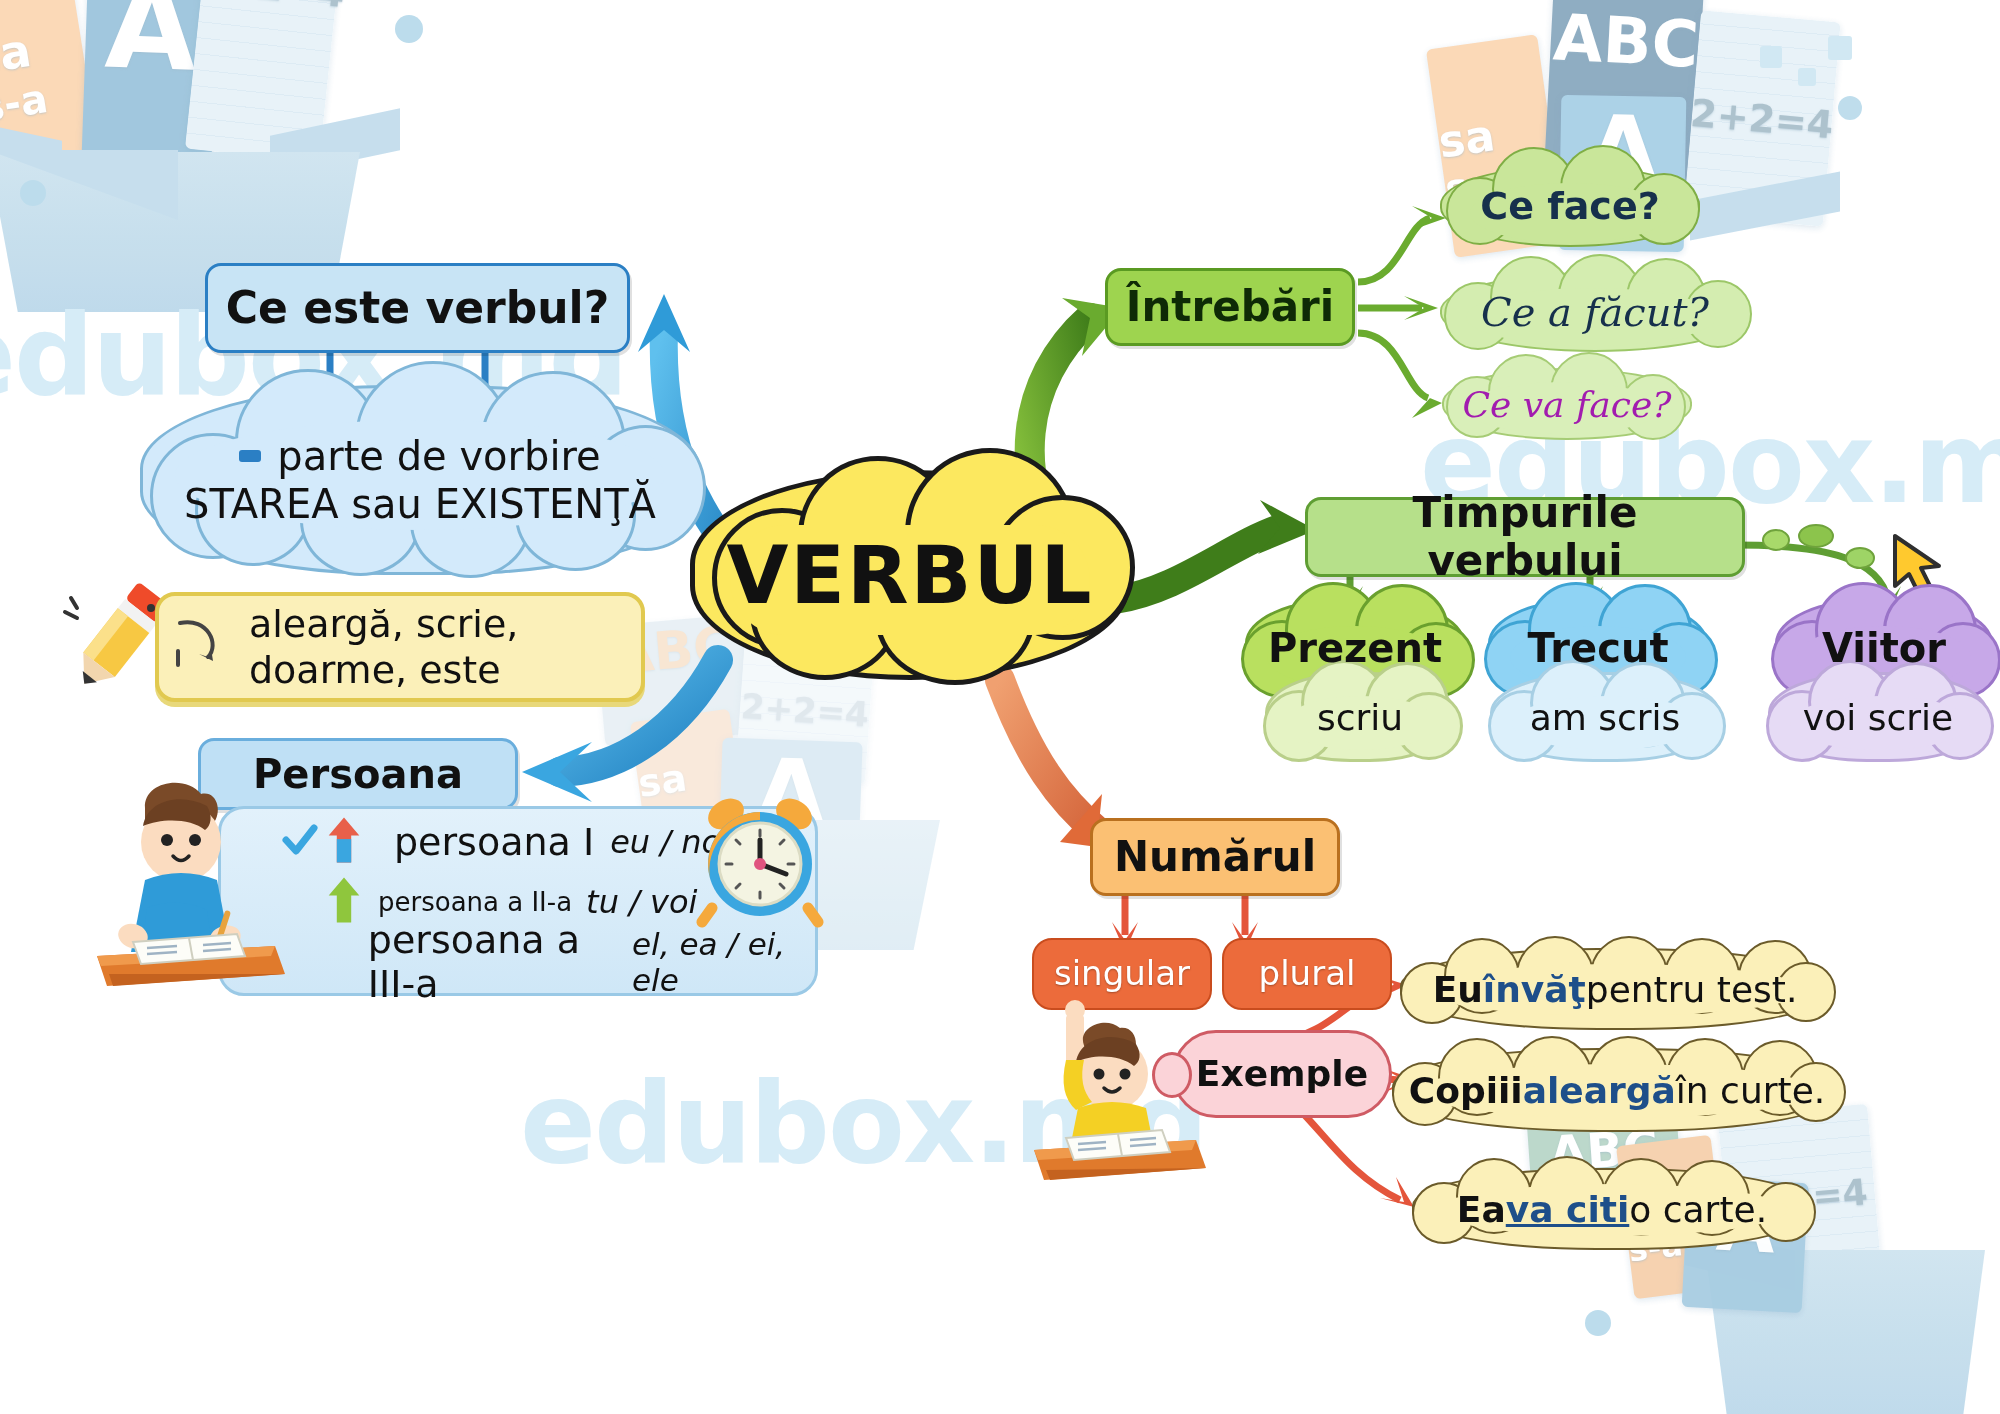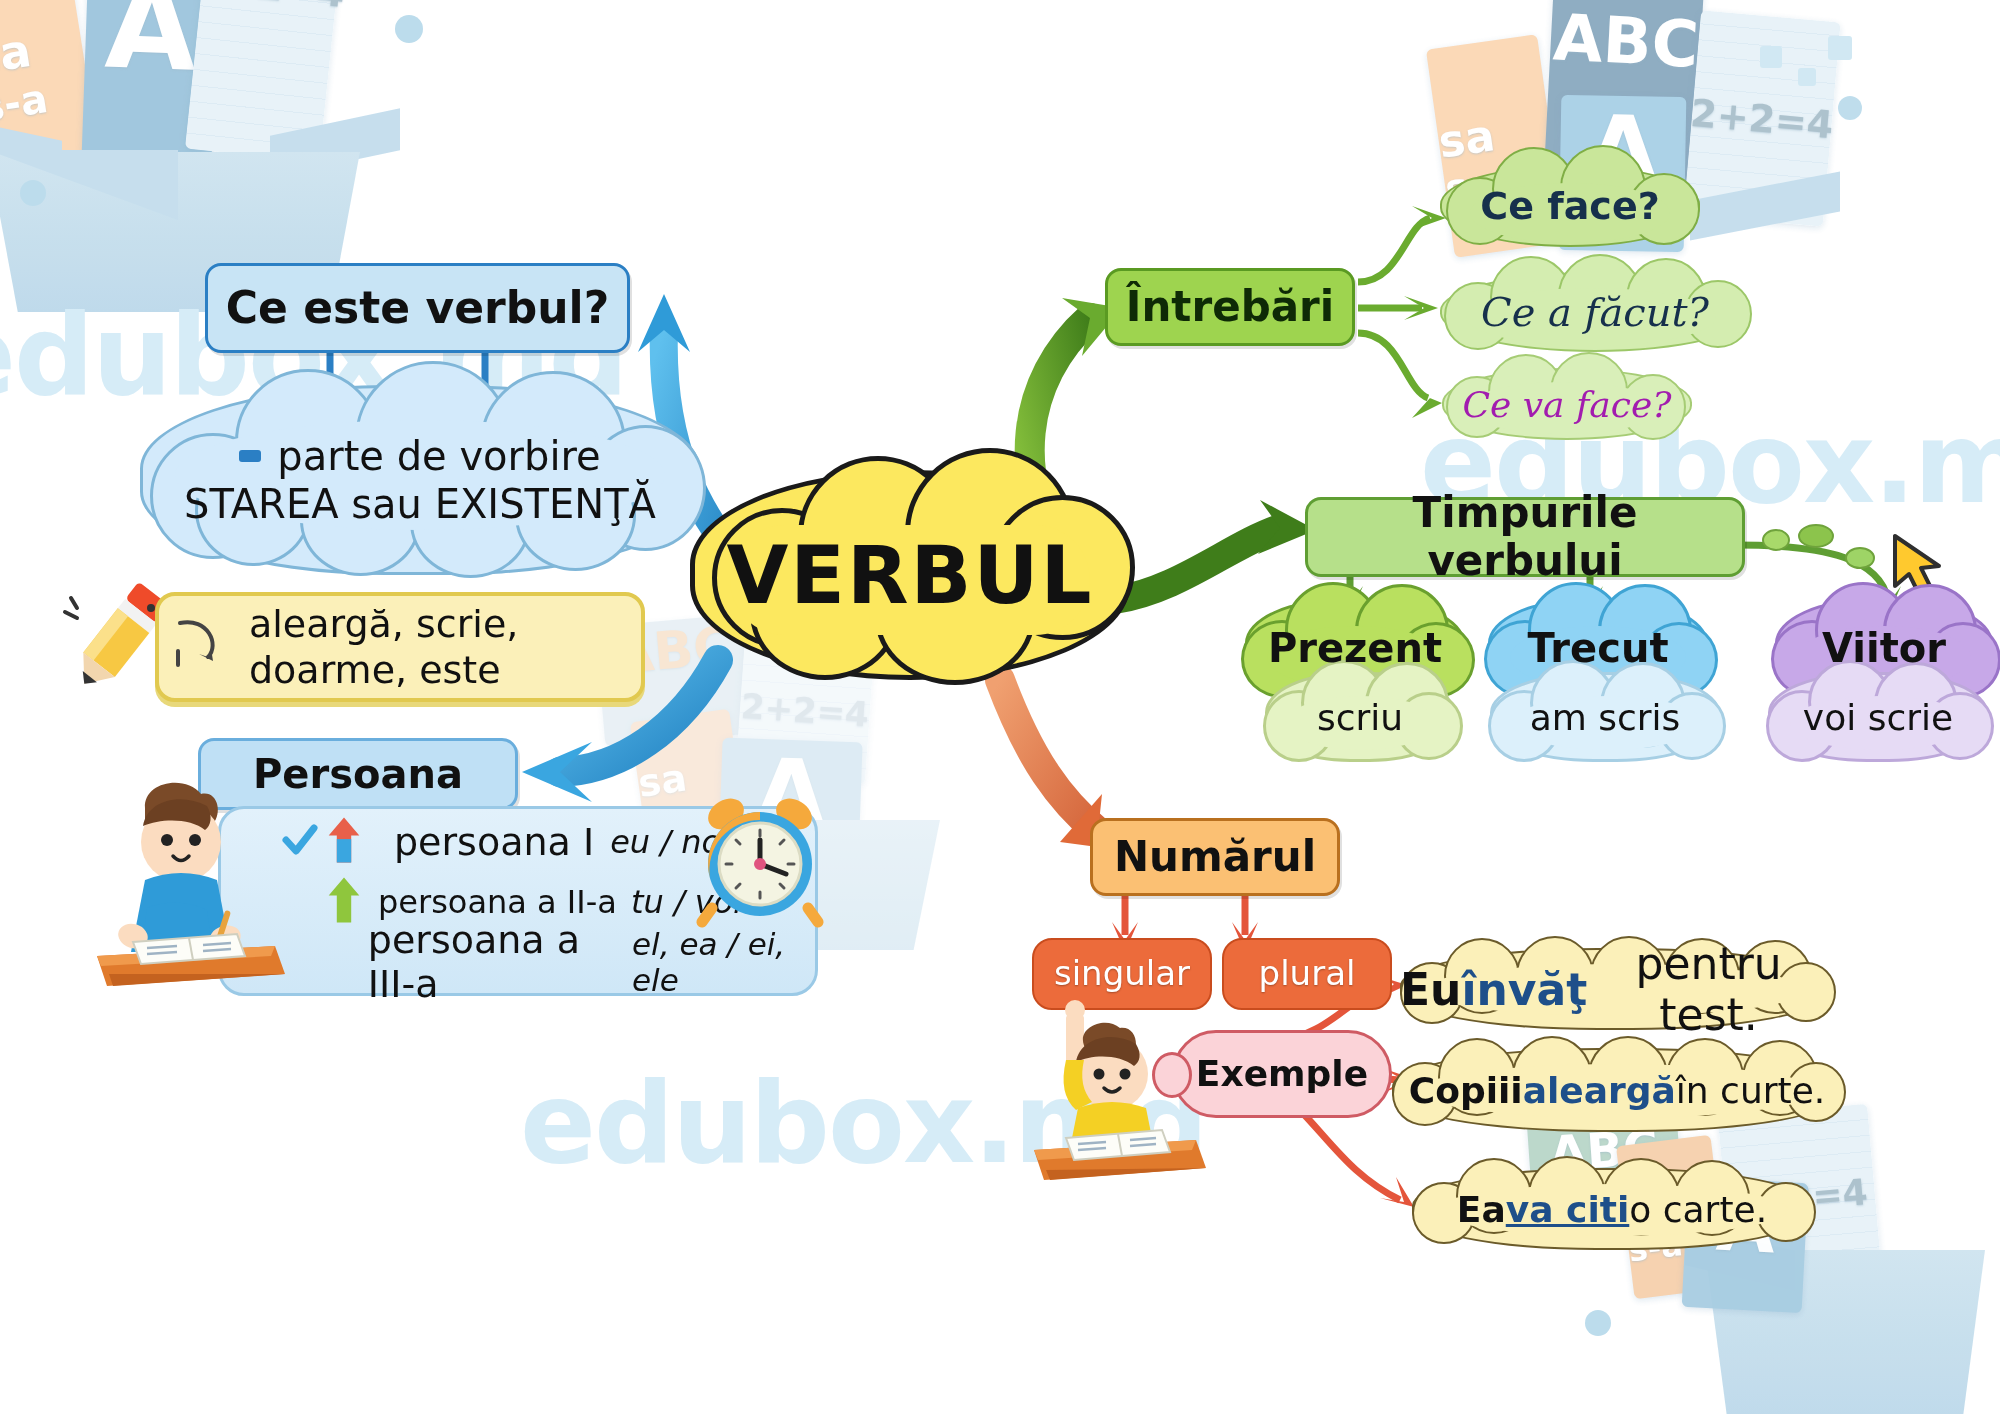--- a/index.html
+++ b/index.html
@@ -343,21 +343,21 @@
       <span style="font-size:38px;color:#111;margin-left:16px;">persoana I</span>
       <span style="font-size:32px;color:#111;font-style:italic;margin-left:16px;">eu / noi</span>
     </div>
     <div style="display:flex;align-items:center;height:60px;">
       <span style="width:46px;"></span>
       <span style="width:52px;">
         <svg viewBox="0 0 40 54" width="36" height="50">
           <polygon points="20,2 37,22 28,22 28,52 12,52 12,22 3,22" fill="#8fc63d"></polygon>
         </svg>
       </span>
-      <span style="font-size:32px;color:#111;">persoana a II-a</span>
+      <span style="font-size:26px;color:#111;">persoana a II-a</span>
       <span style="font-size:32px;color:#111;font-style:italic;margin-left:14px;">tu / voi</span>
     </div>
     <div style="display:flex;align-items:center;height:60px;">
       <span style="width:46px;"></span>
         <span style="width:52px;"></span>
       <span style="font-size:38px;color:#111;">persoana a III-a</span>
       <span style="font-size:31px;color:#111;font-style:italic;">el, ea / ei, ele</span>
     </div>
   </div>
 
@@ -565,21 +565,21 @@
   <div class="cloud" style="left:1400px;top:948px;width:430px;height:82px;">
     <div class="body" style="background:#fbf0b9;border:2.5px solid #6b5b2a;border-radius:46%/46%;"></div>
     <div class="bump" style="left:0px;top:14px;width:60px;height:58px;background:#fbf0b9;border:2.5px solid #6b5b2a;"></div>
     <div class="bump" style="left:44px;top:-10px;width:72px;height:72px;background:#fbf0b9;border:2.5px solid #6b5b2a;"></div>
     <div class="bump" style="left:116px;top:-12px;width:74px;height:74px;background:#fbf0b9;border:2.5px solid #6b5b2a;"></div>
     <div class="bump" style="left:190px;top:-12px;width:74px;height:74px;background:#fbf0b9;border:2.5px solid #6b5b2a;"></div>
     <div class="bump" style="left:264px;top:-10px;width:72px;height:72px;background:#fbf0b9;border:2.5px solid #6b5b2a;"></div>
     <div class="bump" style="left:338px;top:-8px;width:70px;height:70px;background:#fbf0b9;border:2.5px solid #6b5b2a;"></div>
     <div class="bump" style="left:376px;top:14px;width:56px;height:56px;background:#fbf0b9;border:2.5px solid #6b5b2a;"></div>
     <div class="bump" style="left:24px;top:16px;width:382px;height:52px;background:#fbf0b9;border:none;"></div>
-    <div class="txt" style="font-size:44px;color:#111;">
+    <div class="txt" style="font-size:36px;color:#111;">
       <span style="font-weight:bold;">Eu </span>
         <span style="font-weight:bold;color:#1e4f8a;">învăţ</span>
         <span> pentru test.</span>
     </div>
   </div>
 
   <div class="cloud" style="left:1392px;top:1048px;width:450px;height:84px;">
     <div class="body" style="background:#fbf0b9;border:2.5px solid #6b5b2a;border-radius:46%/46%;"></div>
     <div class="bump" style="left:0px;top:14px;width:62px;height:60px;background:#fbf0b9;border:2.5px solid #6b5b2a;"></div>
     <div class="bump" style="left:46px;top:-10px;width:74px;height:74px;background:#fbf0b9;border:2.5px solid #6b5b2a;"></div>

